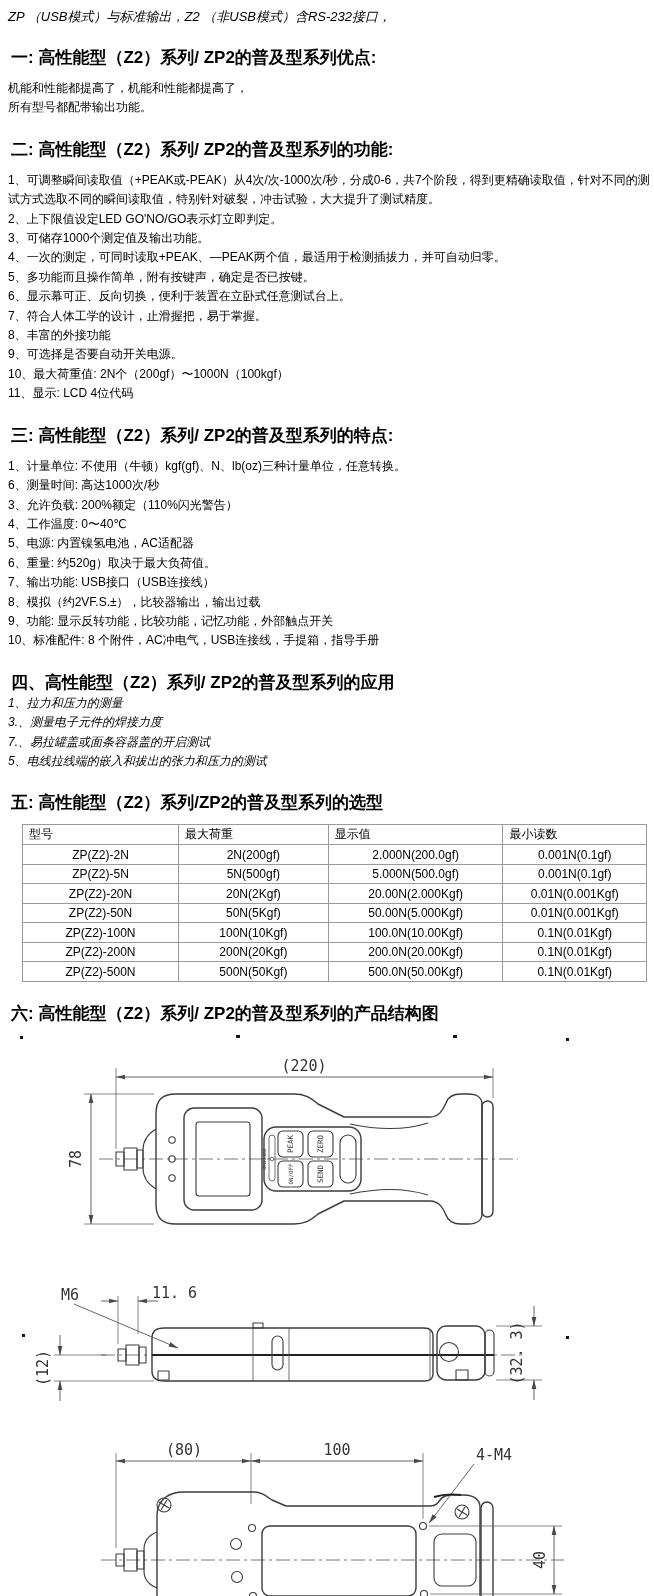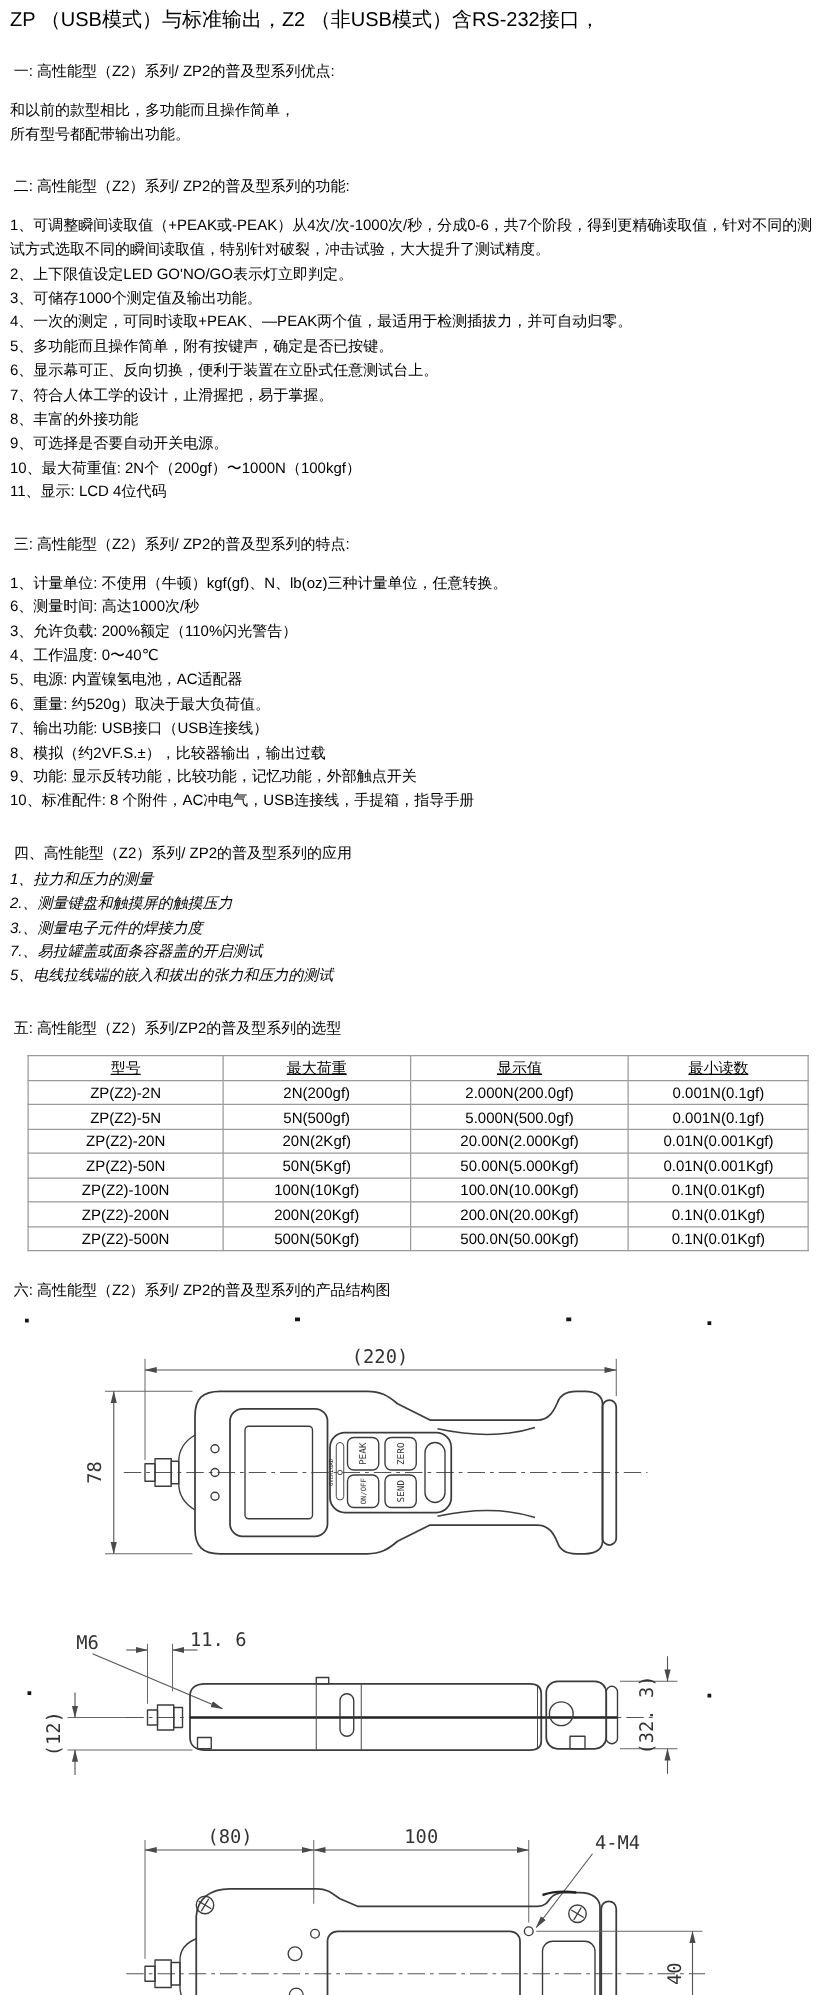--- a/index.html
+++ b/index.html
@@ -1,27 +1,27 @@
 <!DOCTYPE html>
 <html><head>
 <meta charset="utf-8">
 <style>
   html,body{margin:0;padding:0;background:#fff;}
   body{width:654px;font-family:"Liberation Sans","DejaVu Sans",sans-serif;color:#000;}
   .doc{padding:8px 4px 0 8px;font-size:12px;}
   .title{font-size:13.5px;font-weight:bold;line-height:18px;}
-  .subtitle{font-size:16px;line-height:18px;}
-  .sec{font-size:12px;font-weight:normal;margin:23px 0 0 3px;line-height:17px;}
+  .subtitle{font-size:13px;line-height:18px;font-style:italic;}
+  .sec{font-size:17px;font-weight:bold;margin:23px 0 0 3px;line-height:17px;}
   .lines{margin-top:13px;}
   .lines.tight{margin-top:3px;font-style:italic;}
   .line{line-height:19.4px;}
   table.spec{border-collapse:collapse;margin:13px 0 0 14px;width:625px;table-layout:fixed;}
   table.spec th,table.spec td{border:1px solid #9a9a9a;font-weight:normal;font-size:12px;
     height:16.5px;padding:1px 6px;overflow:hidden;white-space:nowrap;}
-  table.spec th{text-align:center;text-decoration:underline;}
+  table.spec th{text-align:left;}
   table.spec td{text-align:center;}
   svg.drawing{display:block;margin-top:12px;}
   .outline{fill:none;stroke:#3c3c3c;stroke-width:1.4;stroke-linejoin:round;stroke-linecap:round;}
   .inner{fill:none;stroke:#3c3c3c;stroke-width:1.1;stroke-linejoin:round;}
   .thin{fill:none;stroke:#4a4a4a;stroke-width:0.8;}
   .dim{stroke:#555;stroke-width:0.9;fill:none;}
   .ext{stroke:#666;stroke-width:0.8;fill:none;}
   .cline{stroke:#555;stroke-width:0.8;fill:none;stroke-dasharray:14 4 3 4;}
   .bold{stroke:#222;stroke-width:1.9;fill:none;}
   .dimtxt{font-family:"DejaVu Sans Mono","Liberation Mono",monospace;fill:#333;font-size:15px;}
@@ -31,21 +31,21 @@
 </head>
 <body>
 
 <div class="doc">
 
   <div class="subtitle">ZP （USB模式）与标准输出，Z2 （非USB模式）含RS-232接口，</div>
 
   <section>
     <div class="sec">一: 高性能型（Z2）系列/ ZP2的普及型系列优点:</div>
     <div class="lines">
-      <div class="line">和以前的款型相比，多功能而且操作简单，</div>
+      <div class="line">机能和性能都提高了，机能和性能都提高了，</div>
         <div class="line">所有型号都配带输出功能。</div>
     </div>
   </section>
 
   <section>
     <div class="sec">二: 高性能型（Z2）系列/ ZP2的普及型系列的功能:</div>
     <div class="lines">
       <div class="line">1、可调整瞬间读取值（+PEAK或-PEAK）从4次/次-1000次/秒，分成0-6，共7个阶段，得到更精确读取值，针对不同的测试方式选取不同的瞬间读取值，特别针对破裂，冲击试验，大大提升了测试精度。</div>
         <div class="line">2、上下限值设定LED GO'NO/GO表示灯立即判定。</div>
         <div class="line">3、可储存1000个测定值及输出功能。</div>
@@ -73,21 +73,20 @@
         <div class="line">8、模拟（约2VF.S.±），比较器输出，输出过载</div>
         <div class="line">9、功能: 显示反转功能，比较功能，记忆功能，外部触点开关</div>
         <div class="line">10、标准配件: 8 个附件，AC冲电气，USB连接线，手提箱，指导手册</div>
     </div>
   </section>
 
   <section>
     <div class="sec">四、高性能型（Z2）系列/ ZP2的普及型系列的应用</div>
     <div class="lines tight">
       <div class="line">1、拉力和压力的测量</div>
-        <div class="line">2.、测量键盘和触摸屏的触摸压力</div>
         <div class="line">3.、测量电子元件的焊接力度</div>
         <div class="line">7.、易拉罐盖或面条容器盖的开启测试</div>
         <div class="line">5、电线拉线端的嵌入和拔出的张力和压力的测试</div>
     </div>
   </section>
 
   <section>
     <div class="sec">五: 高性能型（Z2）系列/ZP2的普及型系列的选型</div>
     <table class="spec">
       <colgroup>

